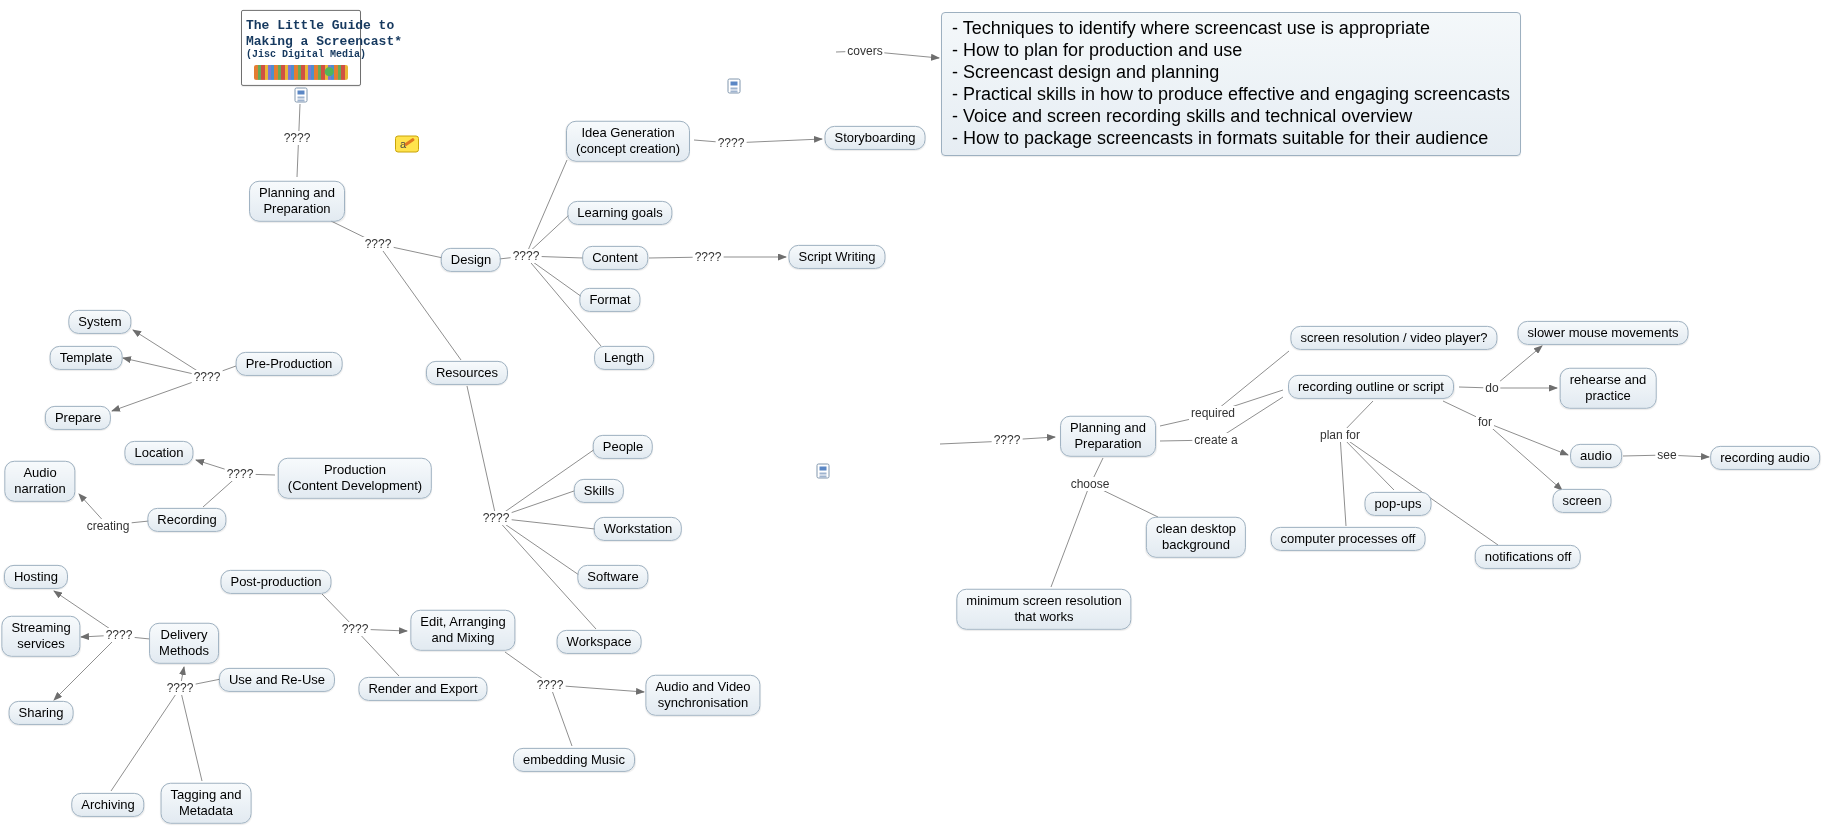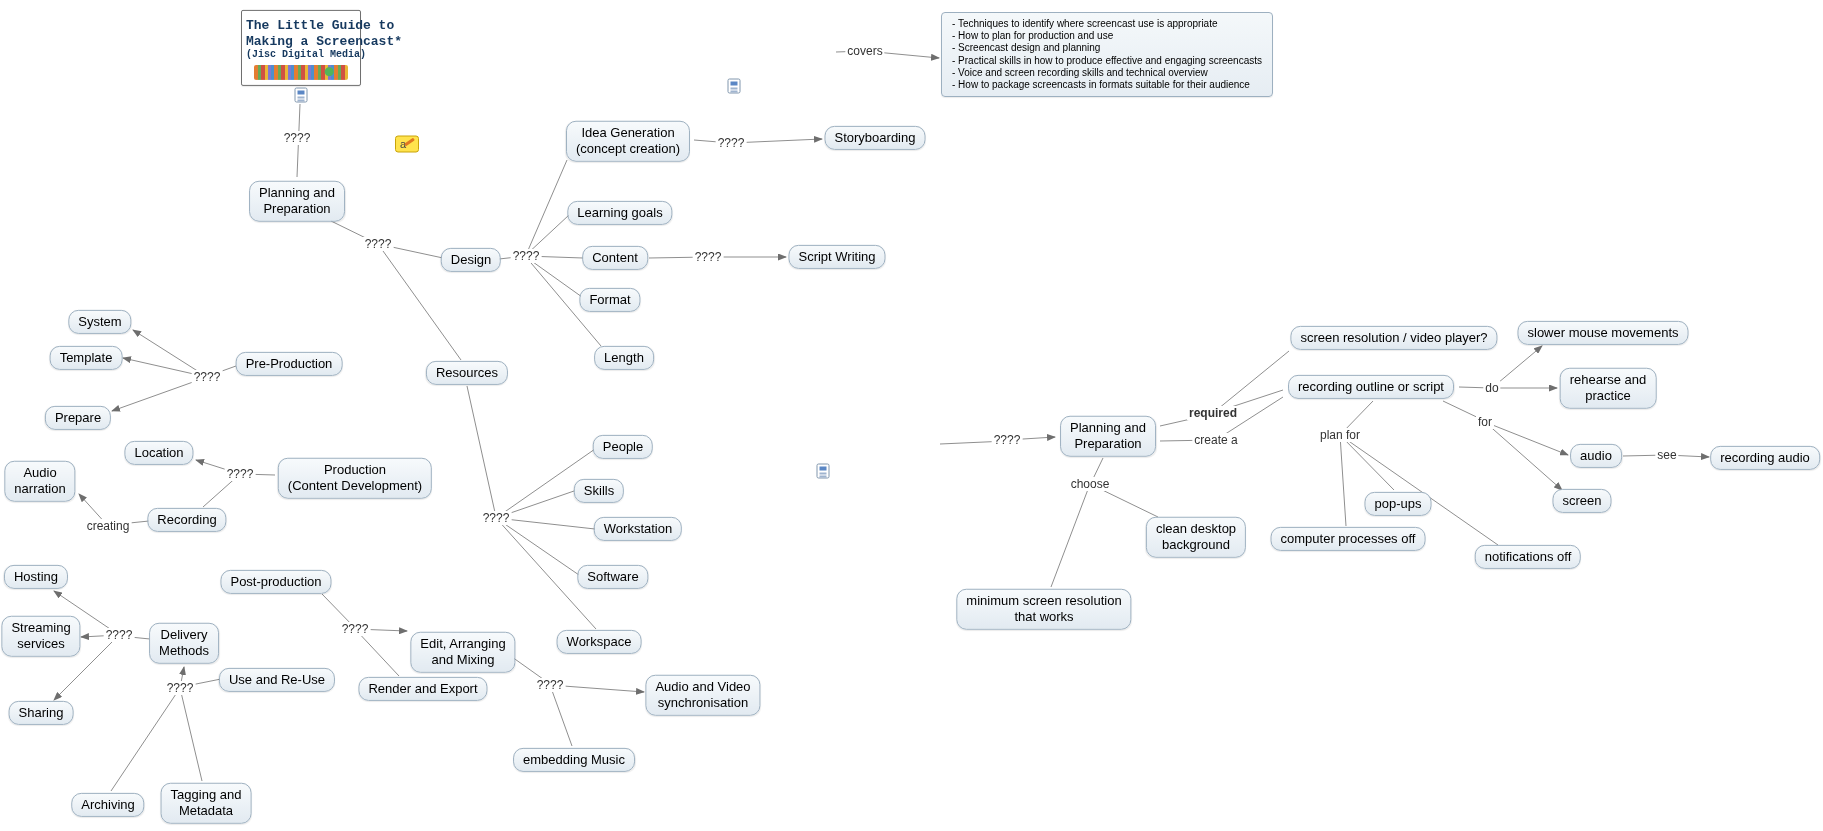--- a/index.html
+++ b/index.html
@@ -11,21 +11,21 @@
   #edges line{stroke:#8f8f8f;stroke-width:1}
   .node{position:absolute;transform:translate(-50%,-50%);
         background:linear-gradient(#f7fafc,#e2eaf1);
         border:1px solid #9db0c0;border-radius:10px;padding:3px 9px;
         font-size:13px;line-height:1.25;color:#000;text-align:center;
         white-space:nowrap;box-shadow:0 1px 1px rgba(0,0,0,.08)}
   .node span{display:block}
   .node span.small{font-size:10px}
   .node.tl{transform:none}
   .node.list{text-align:left;border-radius:4px;padding:5px 10px;
-             font-size:10px;line-height:1.22;background:linear-gradient(#f4f8fa,#e6edf3)}
+             font-size:18px;line-height:1.22;background:linear-gradient(#f4f8fa,#e6edf3)}
   .node.picture{background:#fff;border:1px solid #6f6f6f;border-radius:2px;
                 padding:7px 4px 4px;color:#16395f;font-weight:bold;
                 font-size:13px;line-height:1.2}
   .node.picture span.small{font-size:10px;color:#16395f}
   .node.picture .art{height:15px;margin:4px 8px 1px;border-radius:2px;opacity:.9;
      background:
        radial-gradient(circle at 80% 45%, #3fae49 0 4px, rgba(0,0,0,0) 5px),
        repeating-linear-gradient(90deg,#e2701c 0 4px,#58a246 4px 7px,#cc3f2d 7px 11px,
          #e8b021 11px 14px,#7468cf 14px 17px,#3a83c9 17px 20px)}
   .edge-label{position:absolute;transform:translate(-50%,-50%);background:#fff;
@@ -195,21 +195,21 @@
     <div class="node" style="left: 187px; top: 520px;">
       <span>Recording</span>
     </div>
     <div class="node" style="left: 40px; top: 481px;">
       <span>Audio</span>
       <span>narration</span>
     </div>
     <div class="node" style="left: 276px; top: 582px;">
       <span>Post-production</span>
     </div>
-    <div class="node" style="left: 463px; top: 630px; margin-top: 22px;">
+    <div class="node" style="left: 463px; top: 630px;">
       <span>Edit, Arranging</span>
       <span>and Mixing</span>
     </div>
     <div class="node" style="left: 423px; top: 689px; text-align: right;">
       <span>Render and Export</span>
     </div>
     <div class="node" style="left: 703px; top: 695px;">
       <span>Audio and Video</span>
       <span>synchronisation</span>
     </div>
@@ -299,21 +299,21 @@
     <div class="edge-label" style="left: 496px; top: 518px;">????</div>
     <div class="edge-label" style="left: 207px; top: 377px;">????</div>
     <div class="edge-label" style="left: 240px; top: 474px;">????</div>
     <div class="edge-label" style="left: 108px; top: 526px;">creating</div>
     <div class="edge-label" style="left: 355px; top: 629px;">????</div>
     <div class="edge-label" style="left: 550px; top: 685px;">????</div>
     <div class="edge-label" style="left: 119px; top: 635px;">????</div>
     <div class="edge-label" style="left: 180px; top: 688px;">????</div>
     <div class="edge-label" style="left: 865px; top: 51px;">covers</div>
     <div class="edge-label" style="left: 1007px; top: 440px;">????</div>
-    <div class="edge-label" style="left: 1213px; top: 413px; font-weight: bold;">required</div>
+    <div class="edge-label" style="left: 1213px; top: 413px;">required</div>
     <div class="edge-label" style="left: 1216px; top: 440px;">create a</div>
     <div class="edge-label" style="left: 1090px; top: 484px;">choose</div>
     <div class="edge-label" style="left: 1492px; top: 388px;">do</div>
     <div class="edge-label" style="left: 1485px; top: 422px;">for</div>
     <div class="edge-label" style="left: 1340px; top: 435px;">plan for</div>
     <div class="edge-label" style="left: 1667px; top: 455px;">see</div>
     <div class="icon resource-icon" style="left: 301px; top: 95px;"></div>
     <div class="icon resource-icon" style="left: 734px; top: 86px;"></div>
     <div class="icon resource-icon" style="left: 823px; top: 471px;"></div>
     <div class="icon annotation-icon" style="left: 407px; top: 144px;"></div>

